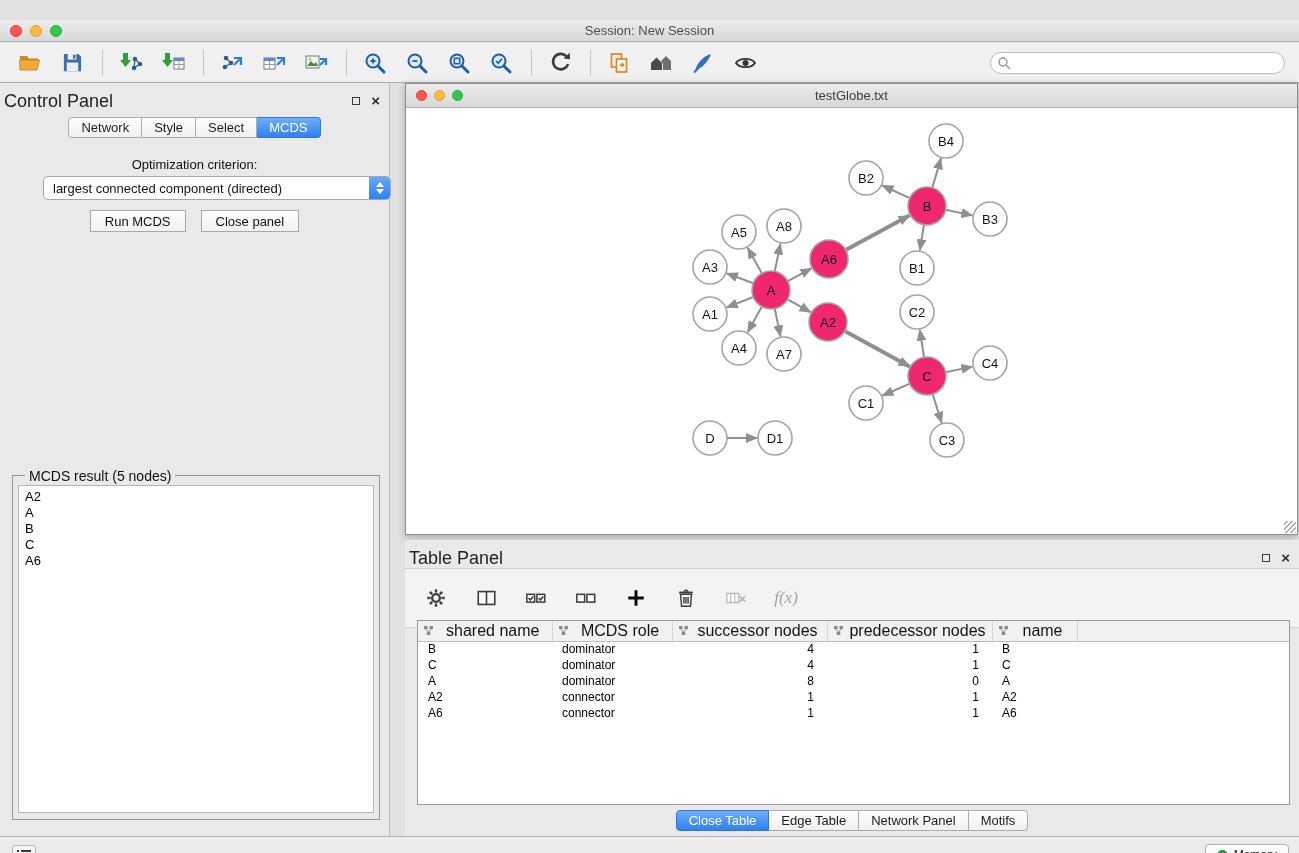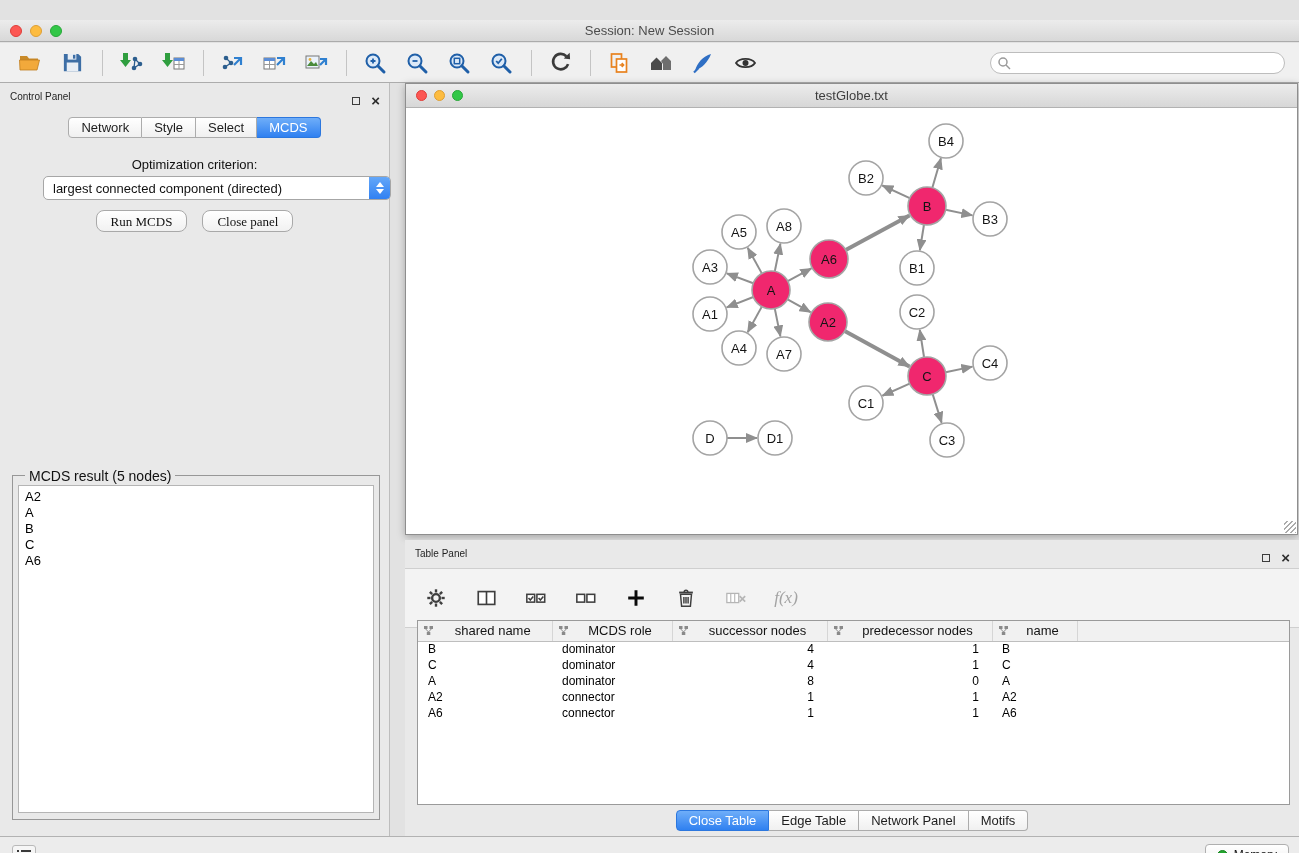--- a/index.html
+++ b/index.html
@@ -28,21 +28,21 @@
   .search-wrap { margin-left:auto; position:relative; width:295px; }
   .search-input { width:100%; height:22px; border:1px solid #BDBDBD; border-radius:12px;
     padding:0 8px 0 24px; font-size:12px; background:#FFF; outline:none;
     font-family:"Liberation Sans",sans-serif; }
   .search-ico { position:absolute; left:7px; top:4px; }
 
   
   .control-panel { position:absolute; left:0; top:63px; width:390px; height:753px;
     background:#E9E9E9; border-right:1px solid #BDBDBD; }
   .panel-header { position:relative; height:28px; }
-  .panel-title { position:absolute; left:10px; top:8px; font-size:10px; color:#1F1F1F; }
+  .panel-title { position:absolute; left:4px; top:8px; font-size:18px; color:#1F1F1F; }
   .panel-ctrls { position:absolute; right:9px; top:8px; display:flex; gap:11px; align-items:center; }
   .float-square { display:inline-block; width:8px; height:8px; border:1.5px solid #3C3C3C; }
   .close-glyph { font-size:15px; font-weight:bold; color:#2E2E2E; line-height:11px; }
 
   .seg-tabs { display:flex; justify-content:center; }
   .control-panel .seg-tabs { position:absolute; top:34px; left:0; right:0; }
   .seg-tab { font-size:13px; color:#1D1D1D; background:linear-gradient(#FFFFFF,#F0F0F0);
     border:1px solid #ACACAC; border-left:none; padding:2px 12px; height:21px; line-height:16px;
     cursor:default; }
   .seg-tab:first-child { border-left:1px solid #ACACAC; border-radius:4px 0 0 4px; }
@@ -54,22 +54,22 @@
     background:#FFF; border:1px solid #A6A6A6; border-radius:5px; display:flex; align-items:center; overflow:hidden; }
   .mac-select .value { flex:1; padding:0 9px; font-size:13px; color:#111; white-space:nowrap; }
   .stepper { width:21px; height:24px; background:linear-gradient(#66A9F9,#2E7FF2);
     display:flex; flex-direction:column; align-items:center; justify-content:center; gap:2px; }
   .stepper .up { width:0; height:0; border-left:4px solid transparent; border-right:4px solid transparent;
     border-bottom:5px solid #FFF; }
   .stepper .down { width:0; height:0; border-left:4px solid transparent; border-right:4px solid transparent;
     border-top:5px solid #FFF; }
 
   .btn-row { position:absolute; top:127px; left:0; right:0; display:flex; justify-content:center; gap:15px; }
-  .mac-btn { background:linear-gradient(#FFFFFF,#F1F1F1); border:1px solid #A9A9A9; border-radius:8px;
-    font-size:13px; color:#111; padding:3px 14px; height:22px; font-family:Liberation Serif, serif; }
+  .mac-btn { background:linear-gradient(#FFFFFF,#F1F1F1); border:1px solid #A9A9A9; border-radius:0;
+    font-size:13px; color:#111; padding:3px 14px; height:22px; font-family:Liberation Sans, sans-serif; }
 
   .result-box { position:absolute; left:12px; right:9px; top:392px; bottom:16px; border:1px solid #979797; }
   .box-title { position:absolute; top:-8px; left:12px; background:#E9E9E9; padding:0 4px; font-size:14px; color:#111; }
   .result-list { position:absolute; left:5px; right:5px; top:9px; bottom:6px; background:#FFF;
     border:1px solid #B5B5B5; padding:3px 4px; overflow:auto; }
   .result-item { font-size:13px; line-height:16px; color:#000; padding-left:2px; }
 
   
   .network-window { position:absolute; left:405px; top:63px; width:893px; height:452px;
     background:#FFF; border:1px solid #8E8E8E; box-shadow:0 2px 8px rgba(0,0,0,0.28); }
@@ -90,21 +90,21 @@
   .tp-icon { display:flex; align-items:center; justify-content:center; width:26px; height:26px; }
   .fx-label { font-family:"Liberation Serif", serif; font-style:italic; font-size:17px; color:#A3A3A3; }
 
   .table-wrap { position:absolute; left:12px; right:9px; top:80px; bottom:31px; background:#FFF;
     border:1px solid #9A9A9A; overflow:hidden; }
   table.data { border-collapse:collapse; width:100%; table-layout:fixed; }
   table.data thead th { background:#F1F1F1; border-bottom:1px solid #BEBEBE; border-right:1px solid #D6D6D6;
     height:20px; padding:0; font-weight:normal; }
   table.data thead th:last-child { border-right:none; }
   .th-inner { display:flex; align-items:center; padding:0 3px; }
-  .th-inner span { flex:1; text-align:center; font-size:13px; color:#141414; }
+  .th-inner span { flex:1; text-align:center; font-size:16px; color:#141414; }
   table.data td { height:16px; font-size:12px; color:#000; white-space:nowrap; overflow:hidden; }
   td.al-left { text-align:left; padding:0 6px 0 10px; }
   td.al-right { text-align:right; padding:0 13px 0 6px; }
 
   .table-tabs { position:absolute; left:0; right:0; bottom:5px; }
 
   
   .status-bar { position:absolute; left:0; top:816px; right:0; height:37px; background:#ECECEC;
     border-top:1px solid #B2B2B2; }
   .list-btn { position:absolute; left:12px; top:8px; width:24px; height:20px; background:#F6F6F6;

